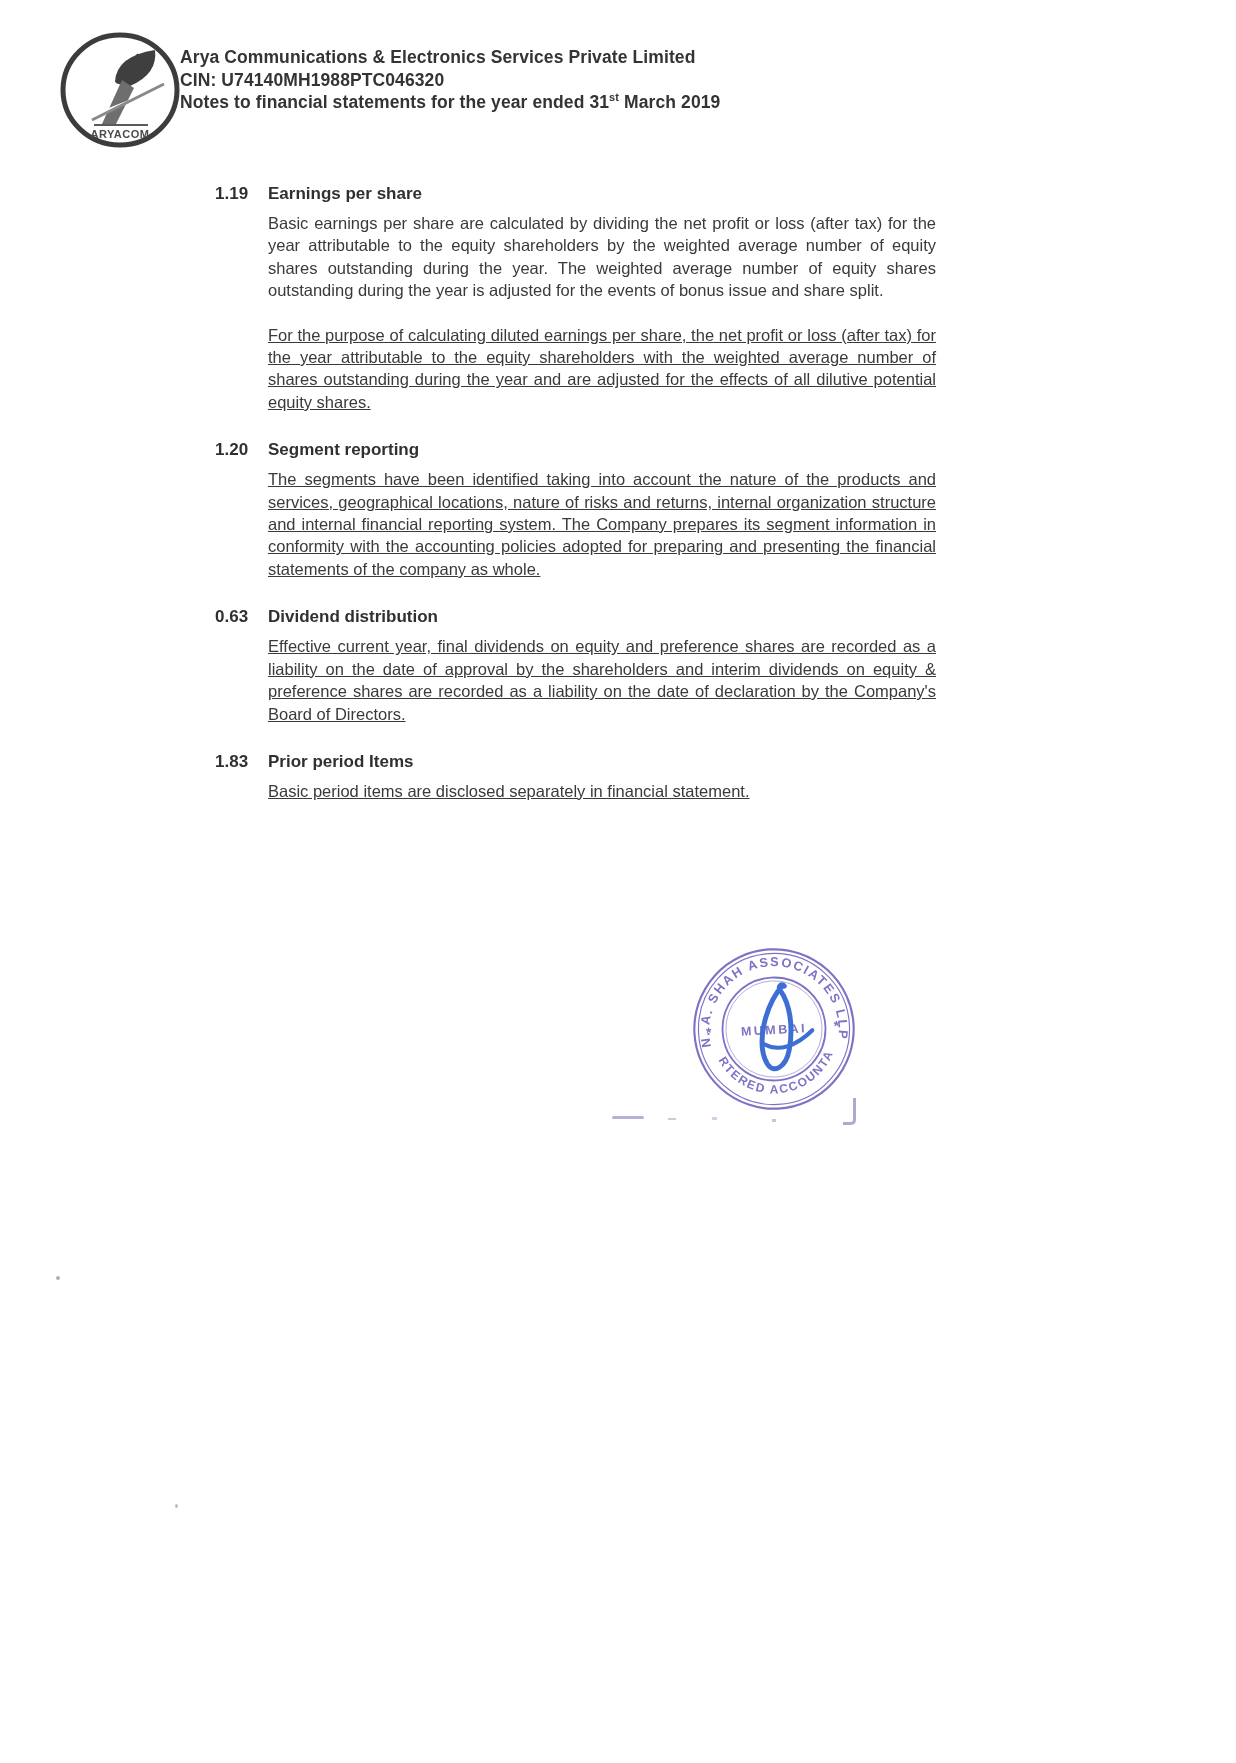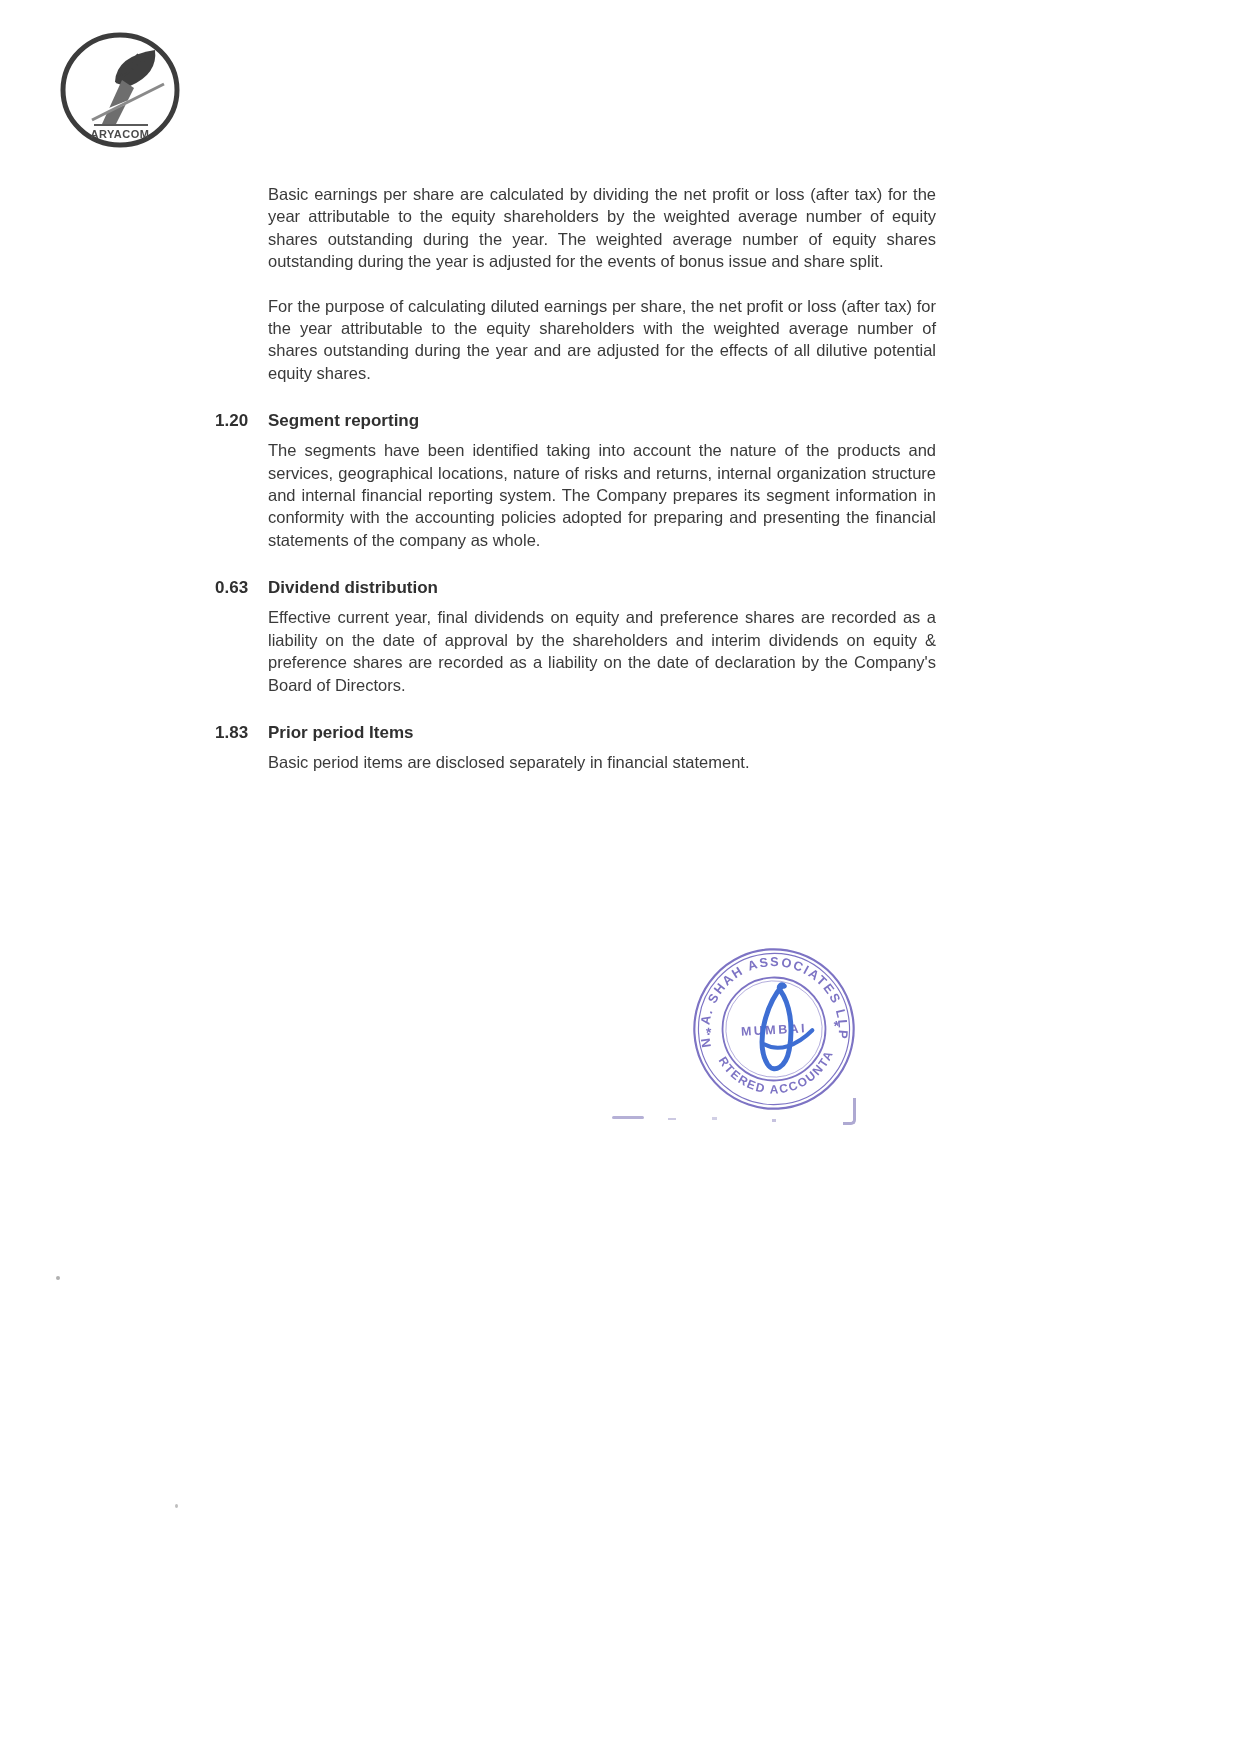--- a/index.html
+++ b/index.html
@@ -29,21 +29,21 @@
     display: flex; font-weight: bold; font-size: 17px; line-height: 22px;
     color: #303030; margin-bottom: 7px;
   }
   .sec-num { width: 53px; flex: 0 0 53px; }
   .sec-body { margin-left: 53px; width: 668px; }
   .sec-body p {
     margin: 0 0 22px 0;
     font-size: 16.5px; line-height: 22.4px;
     text-align: justify; color: #3a3a3a;
   }
-  .sec-body p.last-para { margin-bottom: 0; }
+  .sec-body p.last-para { margin-bottom: 0; text-decoration: underline; }
   .section + .section { margin-top: 26px; }
 
   
   .stamp {
     position: absolute; left: 691px; top: 946px; width: 166px; height: 166px;
     transform: rotate(-3deg); opacity: 0.92;
   }
 
   
   .under-stamp-dash {
@@ -77,24 +77,33 @@
 
     <path d="M44 92 L64 48 L76 56 L58 92 Z" fill="#6e6e6e"></path>
     <path d="M50 78 L70 70" stroke="#ffffff" stroke-width="3"></path>
 
     <path d="M34 88 L106 52" stroke="#8a8a8a" stroke-width="3"></path>
 
     <path d="M36 93 L90 93" stroke="#5a5a5a" stroke-width="2"></path>
     <text x="62" y="106" text-anchor="middle" font-family="Liberation Sans, sans-serif" font-size="11" font-weight="bold" fill="#4a4a4a" letter-spacing="0.5">ARYACOM</text>
   </svg>
 
+  <div class="header-text">
+    <div>Arya Communications &amp; Electronics Services Private Limited</div>
+    <div>CIN: U74140MH1988PTC046320</div>
+    <div><span>Notes to financial statements for the year ended 31</span><sup>st</sup><span> March 2019</span></div>
+  </div>
 
   <div class="content">
 
     <div class="section">
+      <div class="sec-head">
+        <span class="sec-num">1.19</span>
+        <span class="sec-title">Earnings per share</span>
+      </div>
       <div class="sec-body">
         <p>Basic earnings per share are calculated by dividing the net profit or loss (after tax) for the year attributable to the equity shareholders by the weighted average number of equity shares outstanding during the year. The weighted average number of equity shares outstanding during the year is adjusted for the events of bonus issue and share split.</p>
         <p class="last-para">For the purpose of calculating diluted earnings per share, the net profit or loss (after tax) for the year attributable to the equity shareholders with the weighted average number of shares outstanding during the year and are adjusted for the effects of all dilutive potential equity shares.</p>
       </div>
     </div>
 
     <div class="section">
       <div class="sec-head">
         <span class="sec-num">1.20</span>
         <span class="sec-title">Segment reporting</span>

